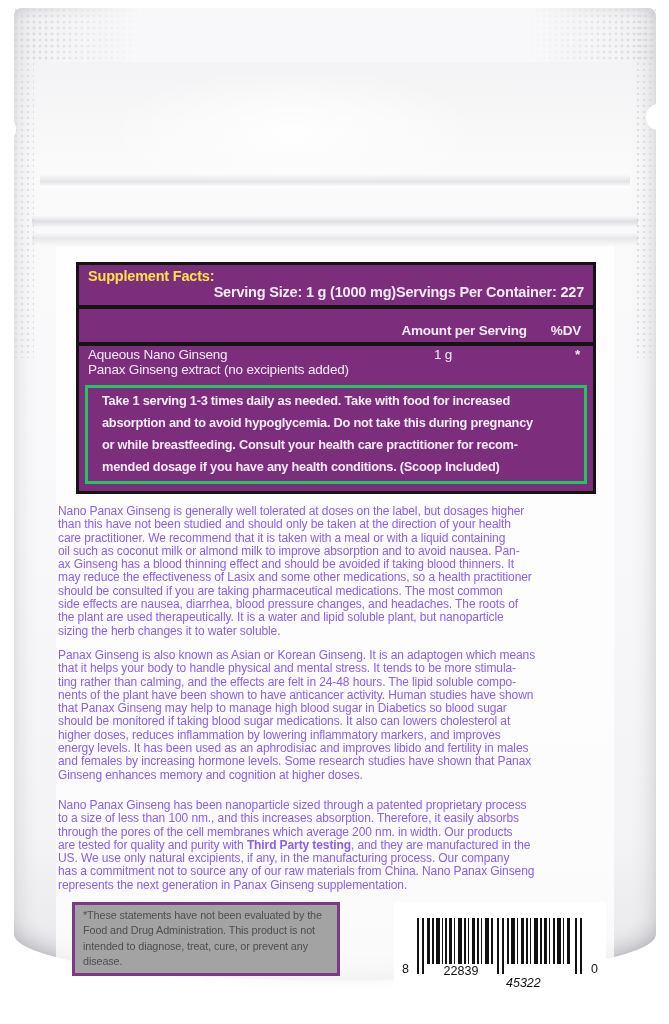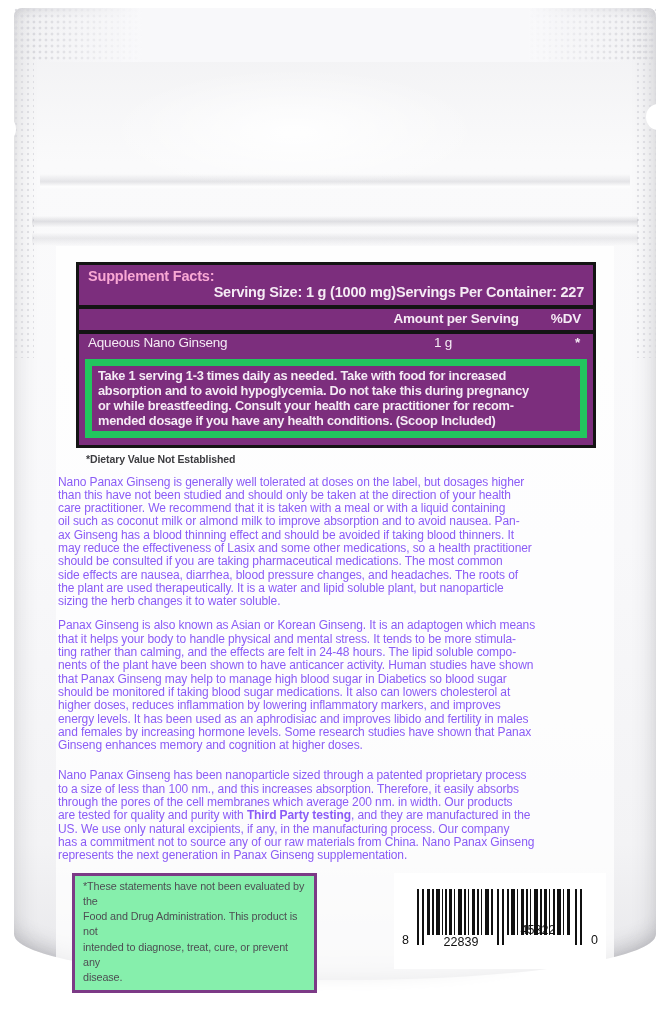--- a/index.html
+++ b/index.html
@@ -36,50 +36,50 @@
   .notch{position:absolute;width:24px;height:26px;background:#ffffff;border-radius:50%;z-index:2;}
   .notch-left{left:-8px;top:116px;}
   .notch-right{left:646px;top:104px;}
 
   
   .label{position:absolute;left:56px;top:246px;width:558px;z-index:2;background:rgba(255,255,255,0.75);}
 
   .facts-panel{margin:16px 18px 0 20px;background:#7c2e7d;border:3px solid #141414;
     color:#f5ebf5;box-sizing:border-box;}
   .fp-head{padding:3px 9px 4px;}
-  .fp-title{font-size:14.5px;line-height:16px;font-weight:bold;color:#f9a8d4;letter-spacing:-0.2px;}
+  .fp-title{font-size:14.5px;line-height:16px;font-weight:bold;color:#fde047;letter-spacing:-0.2px;}
   .fp-serving-row{display:flex;justify-content:flex-end;font-size:14.5px;line-height:17px;
     font-weight:bold;letter-spacing:-0.2px;}
   .fp-div{height:4px;background:#141414;}
-  .fp-amount-row{display:flex;justify-content:flex-end;gap:32px;padding:2px 12px 3px;
+  .fp-amount-row{display:flex;justify-content:flex-end;gap:24px;padding:14px 12px 3px;
     font-weight:bold;font-size:13.5px;line-height:16px;letter-spacing:-0.2px;}
   .fp-ingredient{padding:2px 9px 4px;font-size:13.5px;line-height:14.5px;letter-spacing:-0.2px;}
   .fp-ing-line1{display:grid;grid-template-columns:1fr 110px 40px;}
   .fp-ing-amount{text-align:left;}
   .fp-ing-dv{text-align:right;padding-right:4px;font-weight:bold;}
-  .fp-directions{margin:4px 6px 7px;border:7px solid #22c55e;padding:2px 6px 3px;
-    font-weight:bold;font-size:12.8px;line-height:15px;letter-spacing:-0.25px;white-space:pre-line;}
+  .fp-directions{margin:4px 6px 7px;border:3px solid #22c55e;padding:2px 14px 3px;
+    font-weight:bold;font-size:12.8px;line-height:22px;letter-spacing:-0.25px;white-space:pre-line;}
   .fp-footnote{margin:5px 0 0 30px;font-size:10.5px;font-weight:bold;color:#3c3c40;letter-spacing:-0.1px;}
 
   .body-par{margin:11px 4px 0 2px;width:560px;font-size:12px;line-height:13.3px;
     color:#8b5cf6;letter-spacing:-0.1px;white-space:pre-line;}
   .body-par b{letter-spacing:-0.1px;}
   .par3{margin-top:17px;}
 
   .boxes-row{display:flex;justify-content:space-between;align-items:flex-start;margin:10px 4px 0 16px;padding-bottom:16px;}
-  .fda-box{width:245px;box-sizing:border-box;border:3px solid #7c3a86;background:#86efac;
+  .fda-box{width:268px;box-sizing:border-box;border:3px solid #7c3a86;background:#a3a3a3;
     padding:3px 8px 4px;font-size:10.8px;line-height:15.3px;color:#4e4e53;letter-spacing:-0.1px;white-space:pre-line;}
   .barcode-panel{position:relative;width:212px;height:96px;background:#ffffff;margin-right:4px;}
   .barcode{position:relative;width:170px;height:72px;margin:16px auto 0;}
   .barcode svg{position:absolute;left:0;top:0;}
   .bc-digit{position:absolute;font-size:12.5px;color:#111;}
   .bc-left{left:-13px;top:44px;}
   .bc-right{right:-13px;top:44px;}
   .bc-g1{left:14px;width:64px;top:46px;text-align:center;}
-  .bc-g2{left:91px;width:64px;top:34px;text-align:center;}
+  .bc-g2{left:91px;width:64px;top:58px;text-align:left;font-style:italic;}
 </style>
 </head>
 <body>
 
 <div class="scene">
 
   <div class="bag-shadow"></div>
 
   <div class="bag">
     <div class="bag-texture-top"></div>
@@ -108,28 +108,28 @@
         <span>Amount per Serving</span>
         <span>%DV</span>
       </div>
       <div class="fp-div"></div>
       <div class="fp-ingredient">
         <div class="fp-ing-line1">
           <span>Aqueous Nano Ginseng</span>
           <span class="fp-ing-amount">1 g</span>
           <span class="fp-ing-dv">*</span>
         </div>
+        <div>Panax Ginseng extract (no excipients added)</div>
       </div>
       <div class="fp-directions">Take 1 serving 1-3 times daily as needed. Take with food for increased
 absorption and to avoid hypoglycemia. Do not take this during pregnancy
 or while breastfeeding. Consult your health care practitioner for recom-
 mended dosage if you have any health conditions.  (Scoop Included)</div>
     </div>
 
-    <div class="fp-footnote">*Dietary Value Not Established</div>
 
     <div class="body-par">Nano Panax Ginseng is generally well tolerated at doses on the label, but dosages higher
 than this have not been studied and should only be taken at the direction of your health
 care practitioner.  We recommend that it is taken with a meal or with a liquid containing
 oil such as coconut milk or almond milk to improve absorption and to avoid nausea.  Pan-
 ax Ginseng has a blood thinning effect and should be avoided if taking blood thinners. It
 may reduce the effectiveness of Lasix and some other medications, so a health practitioner
 should be consulted if you are taking pharmaceutical medications. The most common
 side effects are nausea, diarrhea, blood pressure changes, and headaches.   The roots of
 the plant are used therapeutically.   It is a water and lipid soluble plant, but nanoparticle

